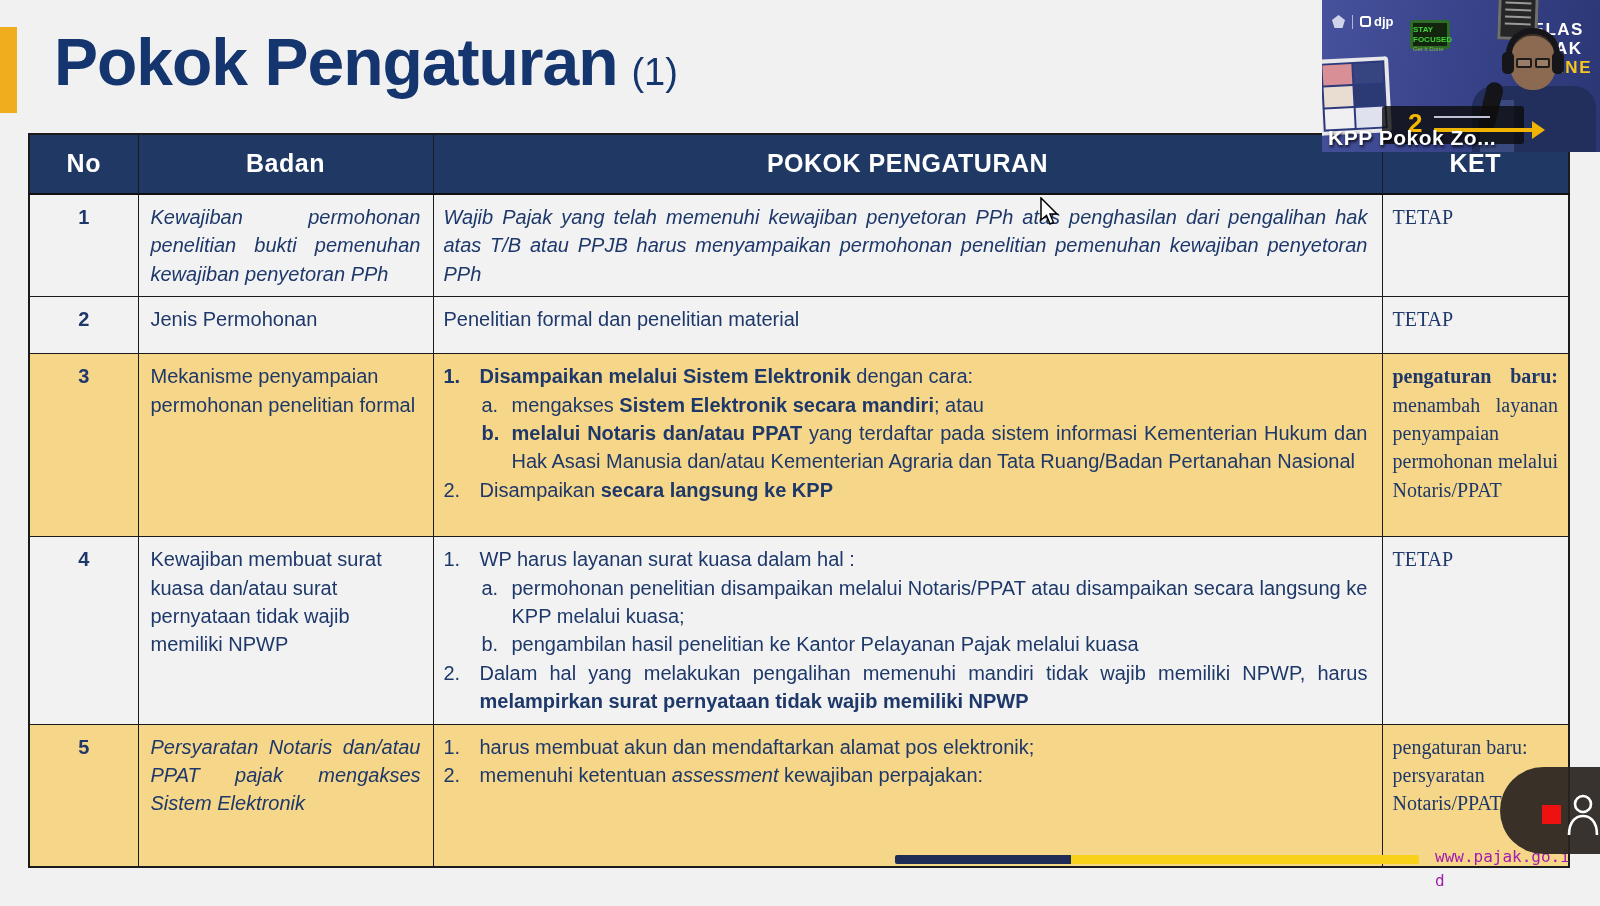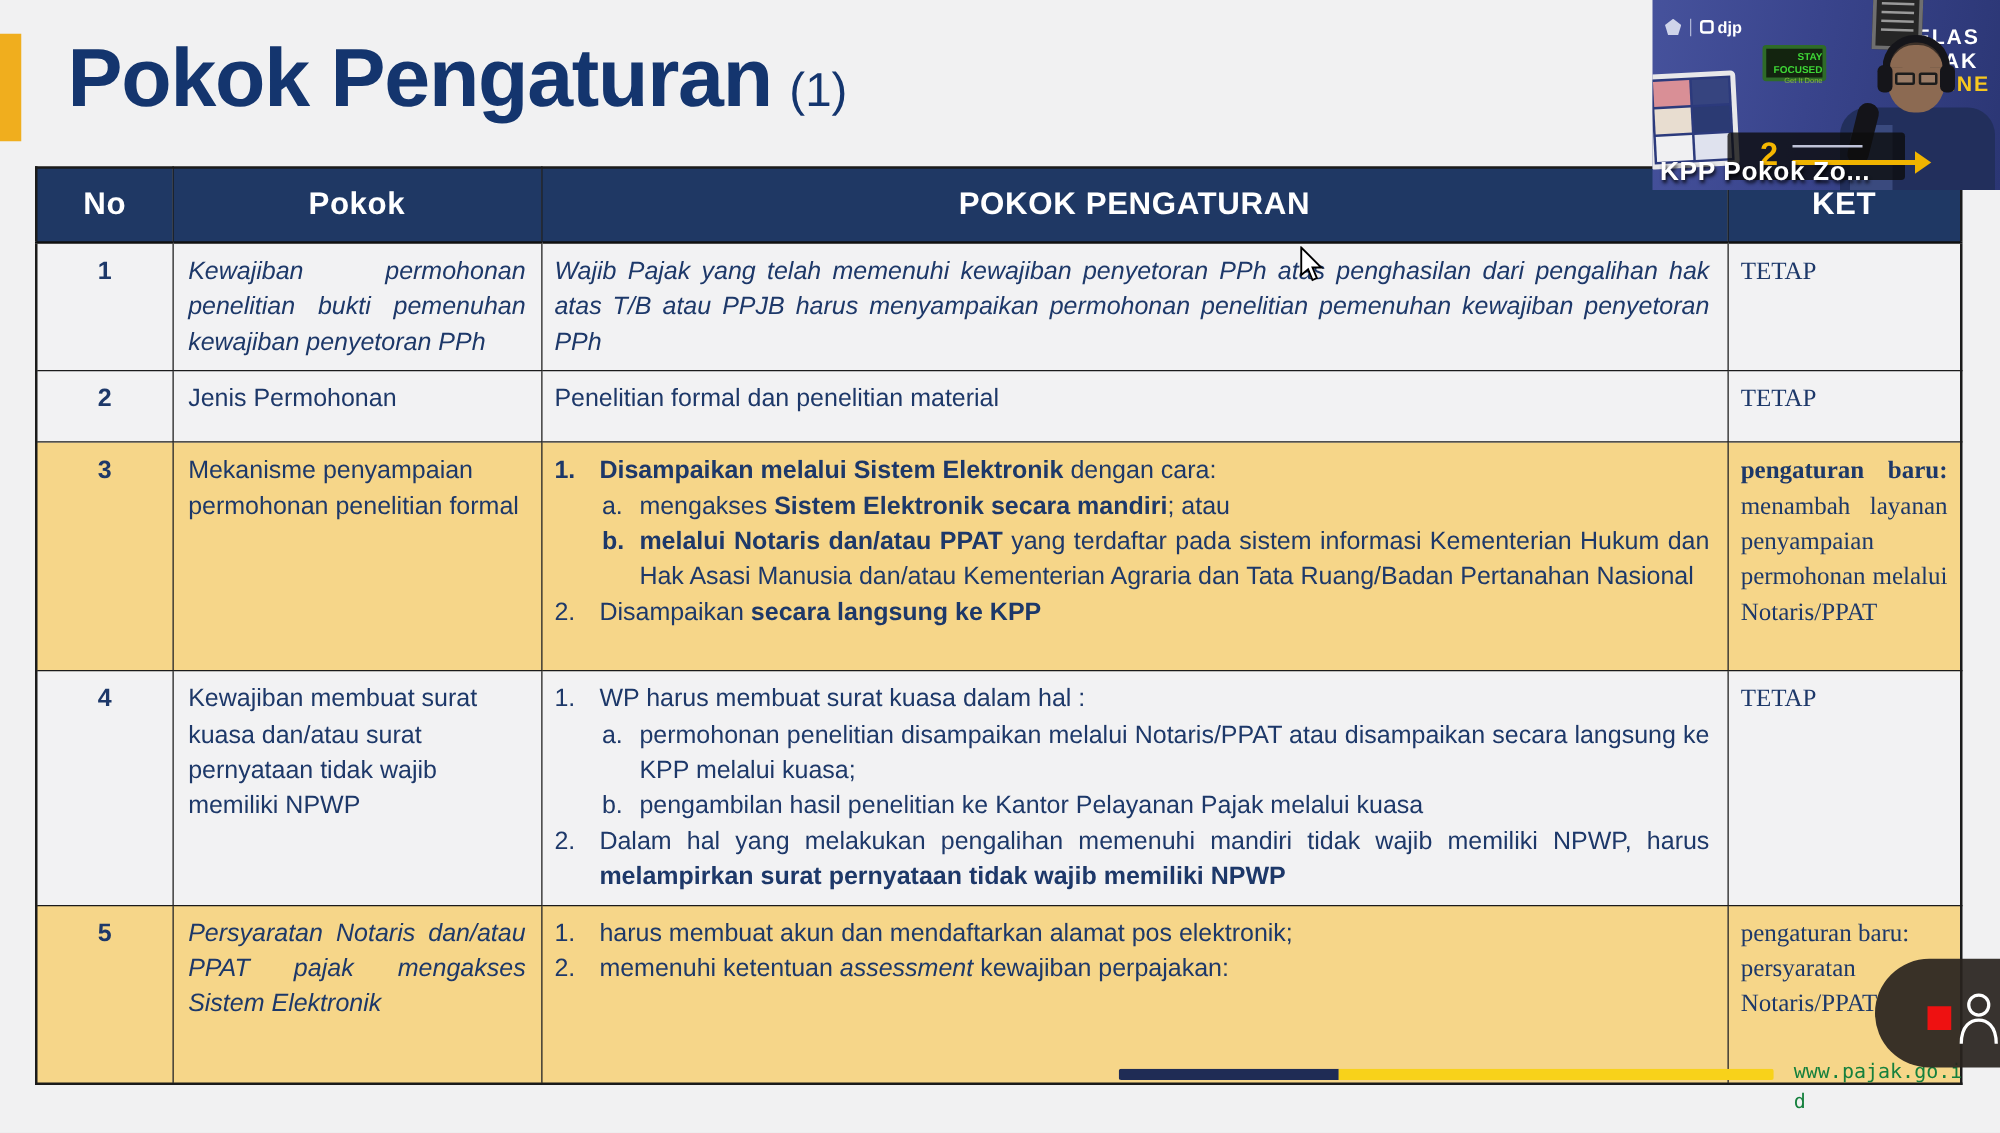--- a/index.html
+++ b/index.html
@@ -31,21 +31,21 @@
   .ln .n { flex:0 0 36px; }
   .ln.sub { padding-left:38px; }
   .ln.sub .n { flex:0 0 30px; }
   .ln .t { flex:1; text-align:justify; }
   .ket-par { text-align:justify; }
 
   
   .progress { position:absolute; left:895px; top:855px; height:9px; display:flex; z-index:2; border-radius:2px; overflow:hidden; }
   .progress .seg-navy { width:176px; height:9px; background:#1f2c55; }
   .progress .seg-yellow { width:348px; height:9px; background:#f8d21a; }
-  .footer-url { position:absolute; left:1435px; top:845px; width:138px; font-family:"DejaVu Sans Mono","Liberation Mono",monospace; font-size:16px; line-height:1.5; color:#15803d; word-break:break-all; z-index:2; }
+  .footer-url { position:absolute; left:1435px; top:845px; width:138px; font-family:"DejaVu Sans Mono","Liberation Mono",monospace; font-size:16px; line-height:1.5; color:#a21caf; word-break:break-all; z-index:2; }
 
   
   .watermark { position:absolute; left:1048px; top:738px; font-size:118px; font-weight:bold; letter-spacing:-2px; color:rgba(175,175,175,0.45); -webkit-text-stroke:2px rgba(255,255,255,0.65); z-index:5; }
 
   
   .float-panel { position:absolute; left:1500px; top:767px; width:100px; height:87px; background:rgba(40,35,30,0.92); border-radius:44px 0 0 44px; z-index:6; }
   .rec-square { position:absolute; left:42px; top:38px; width:19px; height:19px; background:#ee1111; }
   .person-icon { position:absolute; left:66px; top:24px; width:34px; height:46px; }
 
   
@@ -56,21 +56,21 @@
             background:linear-gradient(100deg,#46529c 0%,#39448c 45%,#2b3674 100%); }
   .cam-logo { position:absolute; left:10px; top:14px; display:flex; align-items:center; color:#fff; }
   .cam-logo .pent { width:13px; height:13px; background:#cfd4ea; clip-path:polygon(50% 0,100% 38%,81% 100%,19% 100%,0 38%); }
   .cam-logo .div { width:1px; height:14px; background:#aeb5d6; margin:0 7px; }
   .cam-logo .dbox { width:11px; height:11px; border:2px solid #fff; border-radius:3px; margin-right:3px; }
   .cam-logo .dtxt { font-size:13px; font-weight:bold; }
   .cam-brand { position:absolute; right:8px; top:20px; font-size:17px; font-weight:bold; letter-spacing:1.5px; line-height:1.12; }
   .cam-brand .w { color:#fff; } .cam-brand .y { color:#f7c71f; }
   .chalkboard { position:absolute; left:176px; top:-6px; width:40px; height:46px; background:#262626; border:3px solid #6f6f6f; transform:rotate(2deg); }
   .chalkboard i { display:block; height:2px; background:#9a9a9a; margin:5px 4px 0 4px; }
-  .sign { position:absolute; left:88px; top:36px; width:51px; height:29px; background:#13240f; border:3px solid #2e6b28; border-radius:3px; text-align:right; }
+  .sign { position:absolute; left:88px; top:20px; width:40px; height:29px; background:#13240f; border:3px solid #2e6b28; border-radius:3px; text-align:left; }
   .sign .l1 { font-size:8px; font-weight:bold; color:#3ed636; line-height:1.3; margin-top:2px; }
   .sign .l2 { font-size:6px; color:#86b940; line-height:1; }
   .monitor { position:absolute; left:-4px; top:58px; width:72px; height:76px; background:#e8e8ea; border-radius:4px; transform:rotate(-3deg); padding:4px; }
   .monitor .screen { width:100%; height:100%; background:#2c3a7c; display:grid; grid-template-columns:1fr 1fr; grid-template-rows:1fr 1fr 1fr; gap:2px; padding:2px; }
   .monitor .screen i { display:block; }
   .presenter-body { position:absolute; left:150px; top:86px; width:124px; height:66px; background:#222f5c; border-radius:22px 22px 0 0; }
   .presenter-shoulder { position:absolute; left:158px; top:100px; width:34px; height:52px; background:#3a4a7e; border-radius:12px 0 0 0; }
   .presenter-head { position:absolute; left:188px; top:36px; width:46px; height:54px; background:#8c6a52; border-radius:46%; }
   .presenter-hair { position:absolute; left:188px; top:32px; width:46px; height:18px; background:#3d3129; border-radius:50% 50% 0 0; }
   .headphone-band { position:absolute; left:184px; top:28px; width:54px; height:26px; border:6px solid #15151a; border-bottom:none; border-radius:28px 28px 0 0; }
@@ -100,21 +100,21 @@
   <table class="reg">
     <colgroup>
         <col style="width:109px">
         <col style="width:295px">
         <col style="width:949px">
         <col style="width:187px">
       </colgroup>
     <tbody>
         <tr class="hdr">
       <th>No</th>
-      <th>Pokok</th>
+      <th>Badan</th>
       <th>POKOK PENGATURAN</th>
       <th>KET</th>
     </tr>
 
     <tr class="plain" style="height:97px">
       <td class="no">1</td>
       <td class="uraian just">Kewajiban permohonan penelitian bukti pemenuhan kewajiban penyetoran PPh</td>
       <td class="pokok just">Wajib Pajak yang telah memenuhi kewajiban penyetoran PPh atas penghasilan dari pengalihan hak atas T/B atau PPJB harus menyampaikan permohonan penelitian pemenuhan kewajiban penyetoran PPh</td>
       <td class="ket">TETAP</td>
     </tr>
@@ -151,21 +151,21 @@
         <div class="ket-par"><span class="b">pengaturan baru:</span><span> menambah layanan penyampaian permohonan melalui Notaris/PPAT</span></div>
       </td>
     </tr>
 
     <tr class="plain" style="height:175px">
       <td class="no">4</td>
       <td class="uraian">Kewajiban membuat surat kuasa dan/atau surat pernyataan tidak wajib memiliki NPWP</td>
       <td class="pokok">
         <div class="ln">
               <span class="n">1.</span>
-              <span class="t"><span>WP harus membuat surat kuasa dalam hal :</span></span>
+              <span class="t"><span>WP harus layanan surat kuasa dalam hal :</span></span>
             </div>
         <div class="ln sub">
               <span class="n">a.</span>
               <span class="t"><span>permohonan penelitian disampaikan melalui Notaris/PPAT atau disampaikan secara langsung ke KPP melalui kuasa;</span></span>
             </div>
         <div class="ln sub">
               <span class="n">b.</span>
               <span class="t"><span>pengambilan hasil penelitian ke Kantor Pelayanan Pajak melalui kuasa</span></span>
             </div>
         <div class="ln">

